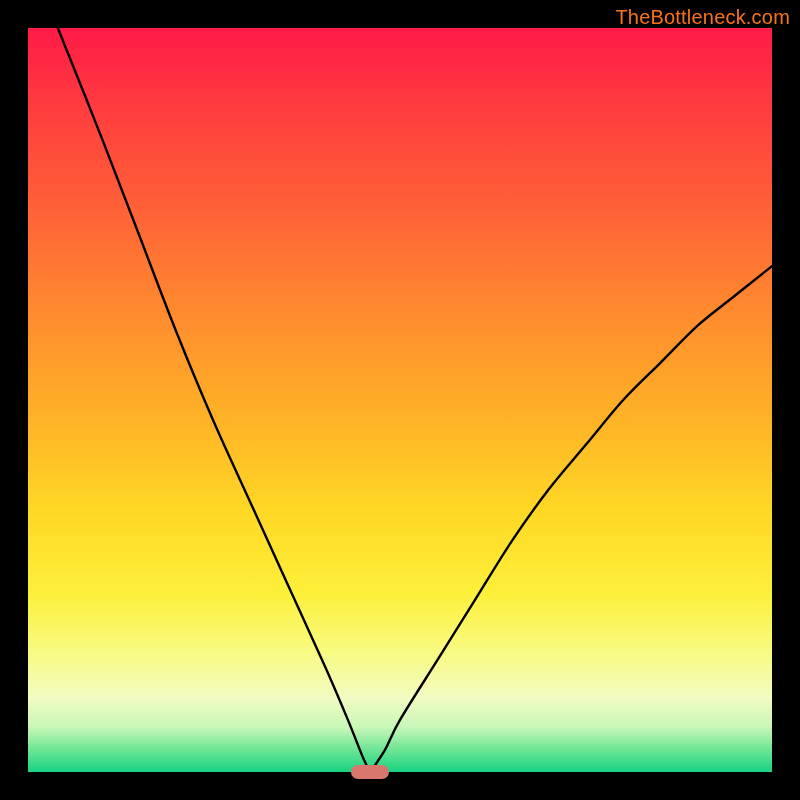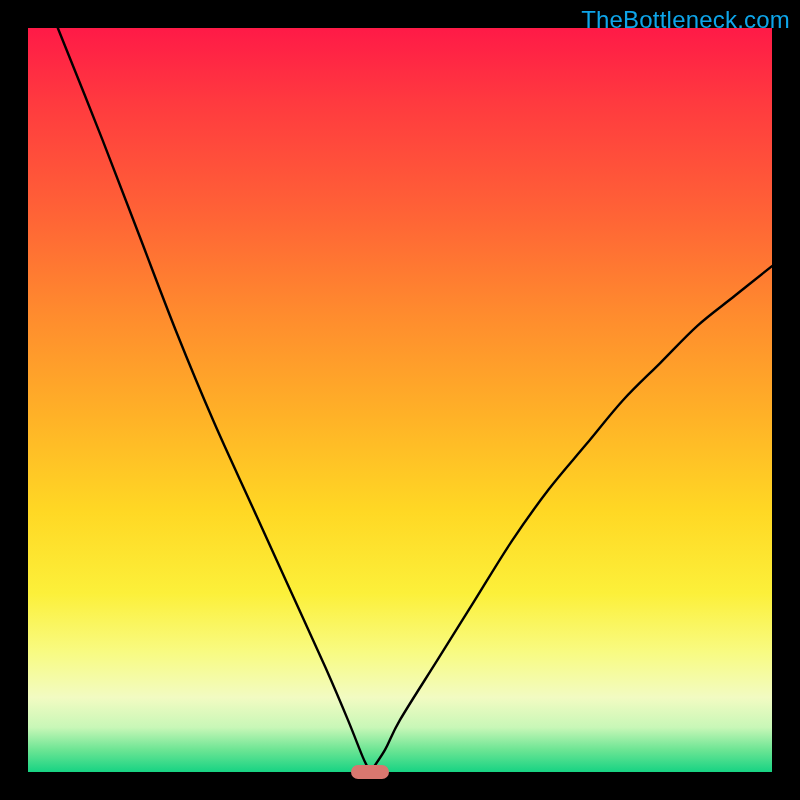--- a/index.html
+++ b/index.html
@@ -39,22 +39,22 @@
       #f2fbc2 90%,
       #c8f7b7 94%,
       #6de594 97%,
       #17d383 100%
     );
   }
   .watermark {
     position: absolute;
     top: 6px;
     right: 10px;
-    color: #0ea5e9;
-    font-size: 24px;
+    color: #f97316;
+    font-size: 20px;
     font-weight: 500;
     letter-spacing: 0.2px;
     user-select: none;
   }
   svg.curve {
     position: absolute;
     left: 0;
     top: 0;
     width: 744px;
     height: 744px;

